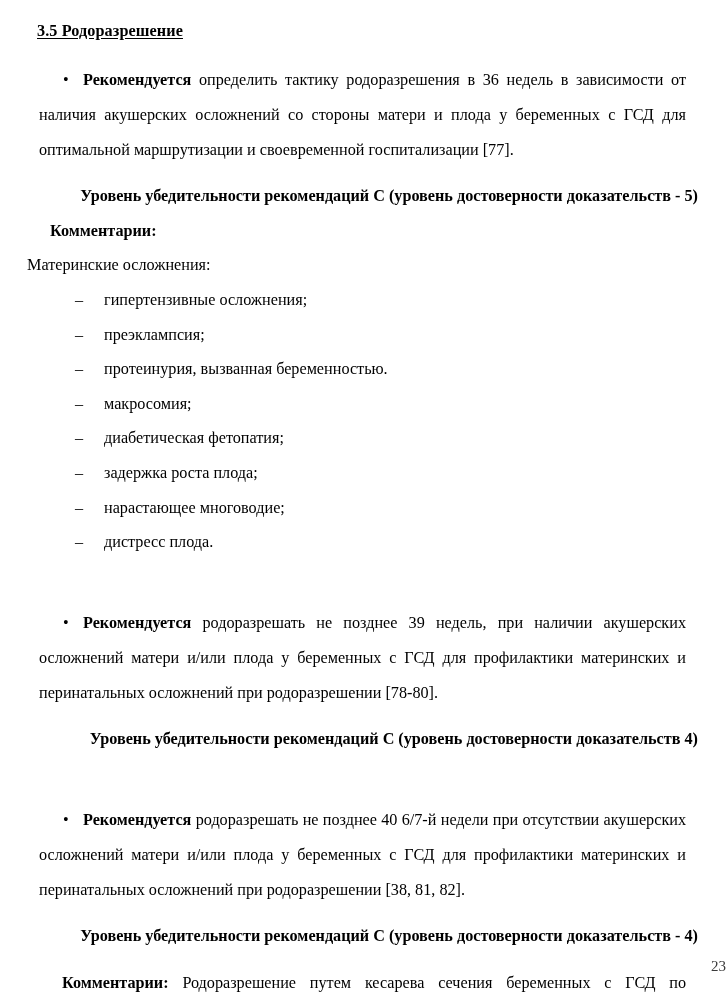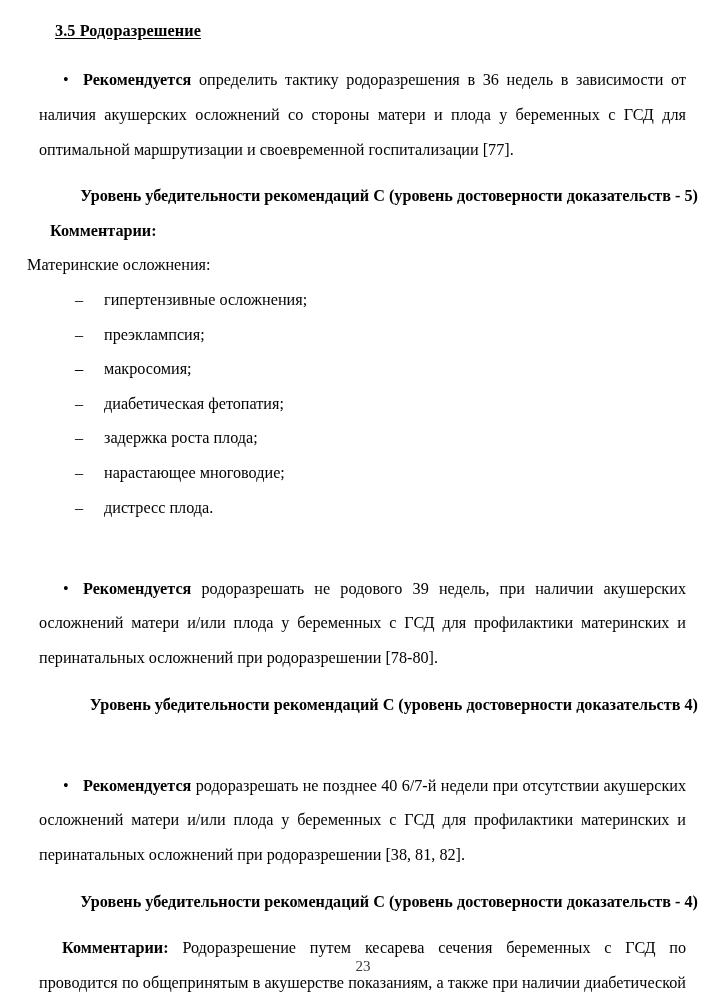--- a/index.html
+++ b/index.html
@@ -27,21 +27,21 @@
   .content {
     width: 671px;
   }
 
   
   .section-heading {
     font-size: 16.2px;
     font-weight: bold;
     text-decoration: underline;
     text-underline-offset: 2px;
-    margin: 0 0 22px 28px;
+    margin: 0 0 22px 10px;
     letter-spacing: 0.1px;
     line-height: 1.2;
   }
 
   
   .para {
     font-size: 16.2px;
     line-height: 34.6px;
     text-align: justify;
     text-justify: inter-word;
@@ -110,21 +110,21 @@
   .spacer-line {
     height: 34.6px;
   }
 
   
   .page-number {
     position: absolute;
     left: 0;
     right: 0;
     top: 958px;
-    text-align: center;
+    text-align: right;
     font-size: 15px;
     color: #3a3a3a;
   }
 </style>
 </head>
 <body>
 
 <div class="page">
   <div class="content">
 
@@ -134,35 +134,35 @@
 
     <p class="level-line">Уровень убедительности рекомендаций С (уровень достоверности доказательств - 5)</p>
 
     <p class="comments-line">Комментарии:</p>
 
     <p class="plain-line">Материнские осложнения:</p>
 
     <ul class="dash-list">
       <li class="dash-item"><span class="dash-mark">–</span><span>гипертензивные осложнения;</span></li>
       <li class="dash-item"><span class="dash-mark">–</span><span>преэклампсия;</span></li>
-      <li class="dash-item"><span class="dash-mark">–</span></li>
+      <li class="dash-item"><span class="dash-mark">–</span><span>протеинурия, вызванная беременностью.</span></li>
     </ul>
 
 
     <ul class="dash-list">
       <li class="dash-item"><span class="dash-mark">–</span><span>макросомия;</span></li>
       <li class="dash-item"><span class="dash-mark">–</span><span>диабетическая фетопатия;</span></li>
       <li class="dash-item"><span class="dash-mark">–</span><span>задержка роста плода;</span></li>
       <li class="dash-item"><span class="dash-mark">–</span><span>нарастающее многоводие;</span></li>
       <li class="dash-item"><span class="dash-mark">–</span><span>дистресс плода.</span></li>
     </ul>
 
     <div class="spacer-line"></div>
 
-    <p class="para rec"><span class="bullet-dot">•</span><b>Рекомендуется</b><span> родоразрешать не родового </span><span class="u">39 недель,</span><span> при наличии акушерских осложнений матери и/или плода у беременных с ГСД для профилактики материнских и перинатальных осложнений при родоразрешении [78-80].</span></p>
+    <p class="para rec"><span class="bullet-dot">•</span><b>Рекомендуется</b><span> родоразрешать не позднее </span><span class="u">39 недель,</span><span> при наличии акушерских осложнений матери и/или плода у беременных с ГСД для профилактики материнских и перинатальных осложнений при родоразрешении [78-80].</span></p>
 
     <p class="level-line">Уровень убедительности рекомендаций С (уровень достоверности доказательств 4)</p>
 
     <div class="spacer-line"></div>
 
     <p class="para rec"><span class="bullet-dot">•</span><b>Рекомендуется</b><span> родоразрешать не позднее 40 6/7-й недели при отсутствии акушерских осложнений матери и/или плода у беременных с ГСД для профилактики материнских и перинатальных осложнений при родоразрешении [38, 81, 82].</span></p>
 
     <p class="level-line">Уровень убедительности рекомендаций С (уровень достоверности доказательств - 4)</p>
 
     <p class="para" style="text-indent:23px;"><b>Комментарии:</b><span> Родоразрешение путем кесарева сечения беременных с ГСД по проводится по общепринятым в акушерстве показаниям, а также при наличии диабетической фетопатии при предполагаемой массе плода &gt; 4500г в сроке 38-39 недель беременности при отсутствии неосложненных самопроизвольных родов крупным плодом в анамнезе в связи с риском дистоции плечиков для профилактики родового травматизма матери и плода [83]. Досрочное родоразрешение у беременных с ГСД проводится только по общепринятым в акушерстве</span></p>

